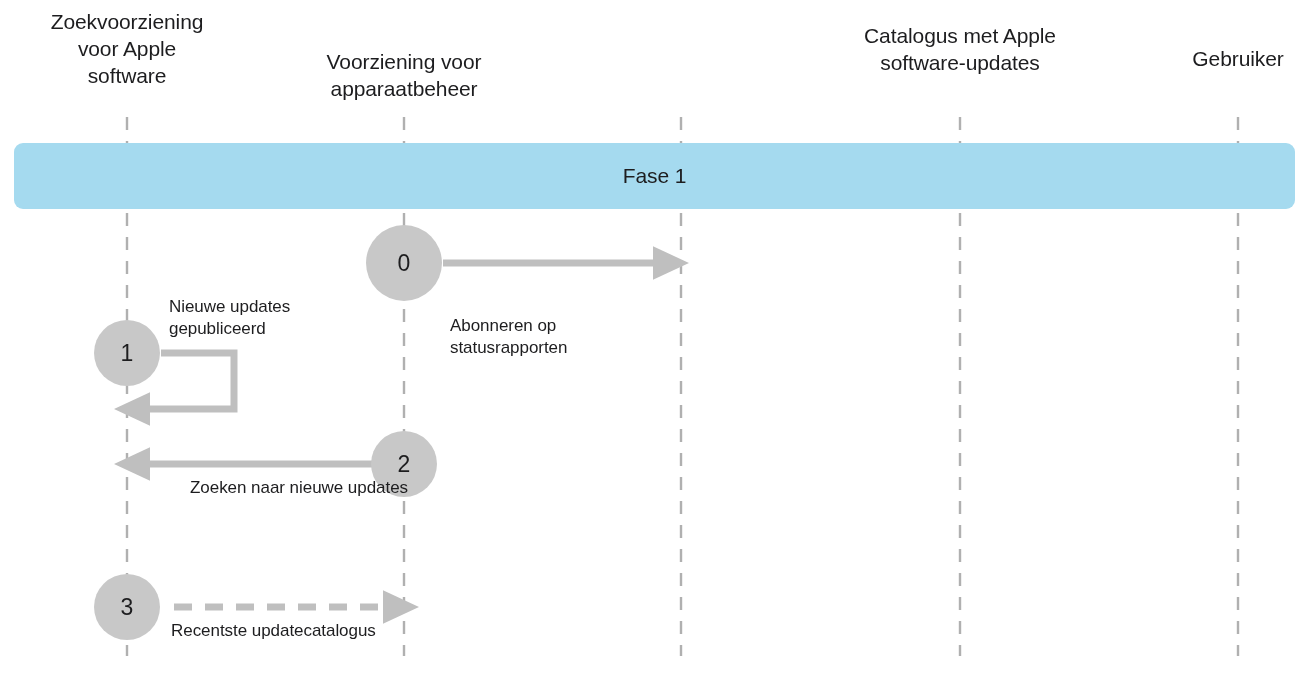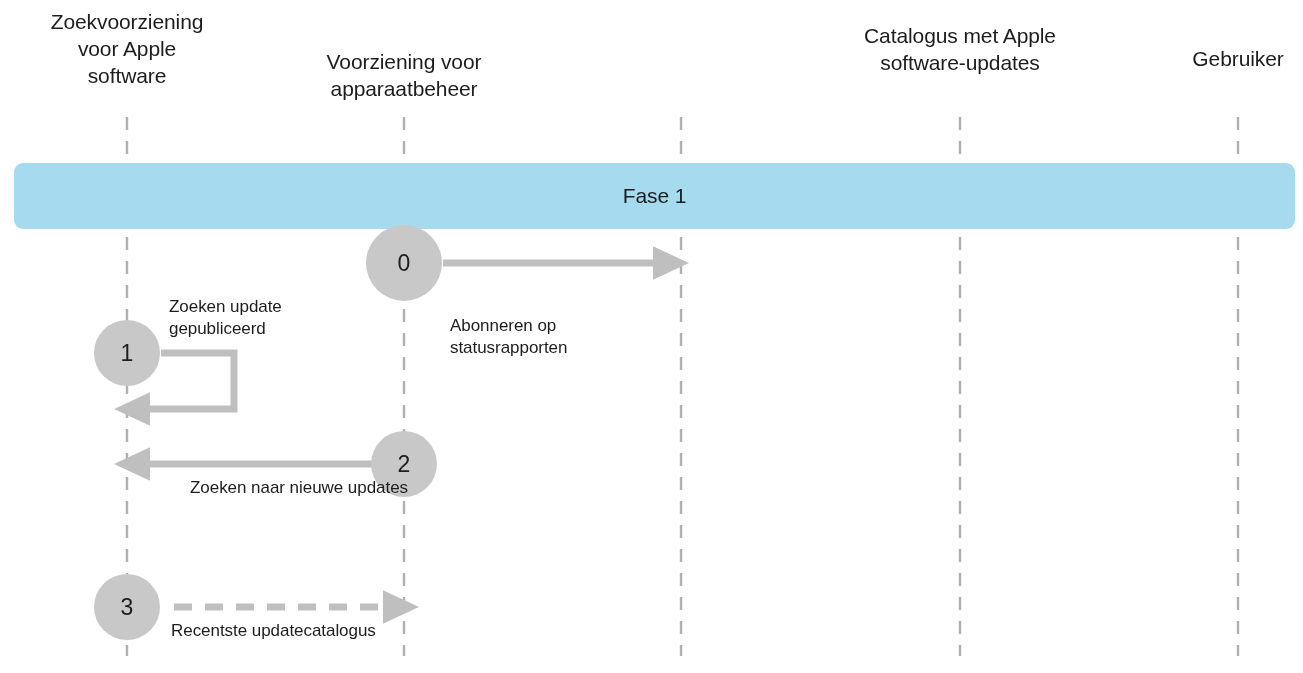--- a/index.html
+++ b/index.html
@@ -39,21 +39,20 @@
   }
   .phase-banner {
     position: absolute;
     left: 14px;
     top: 143px;
     width: 1281px;
     height: 66px;
     background: #a5daef;
     border-radius: 9px;
     box-sizing: border-box;
-    margin-top: 20px;
   }
   .phase-banner-label {
     position: absolute;
     left: 0;
     top: 0;
     width: 100%;
     height: 100%;
     display: flex;
     align-items: center;
     justify-content: center;
@@ -125,21 +124,21 @@
 
   <div class="phase-banner">
     <div class="phase-banner-label">Fase 1</div>
   </div>
 
   <div class="step-node" style="left:366px; top:225px; width:76px; height:76px;">0</div>
   <div class="msg-label" style="left:450px; top:278px; width:240px;margin-top:37px;">Abonneren op
 statusrapporten</div>
 
   <div class="step-node" style="left:94px; top:320px; width:66px; height:66px;">1</div>
-  <div class="msg-label" style="left:169px; top:296px; width:220px;">Zoeken update
+  <div class="msg-label" style="left:169px; top:296px; width:220px;">Nieuwe updates
 gepubliceerd</div>
 
   <div class="step-node" style="left:371px; top:431px; width:66px; height:66px;">2</div>
   <div class="msg-label" style="left:88px; top:477px; width:320px;text-align:right;">Zoeken naar nieuwe updates</div>
 
   <div class="step-node" style="left:94px; top:574px; width:66px; height:66px;">3</div>
   <div class="msg-label" style="left:171px; top:620px; width:330px;">Recentste updatecatalogus</div>
 
 </div>
 

